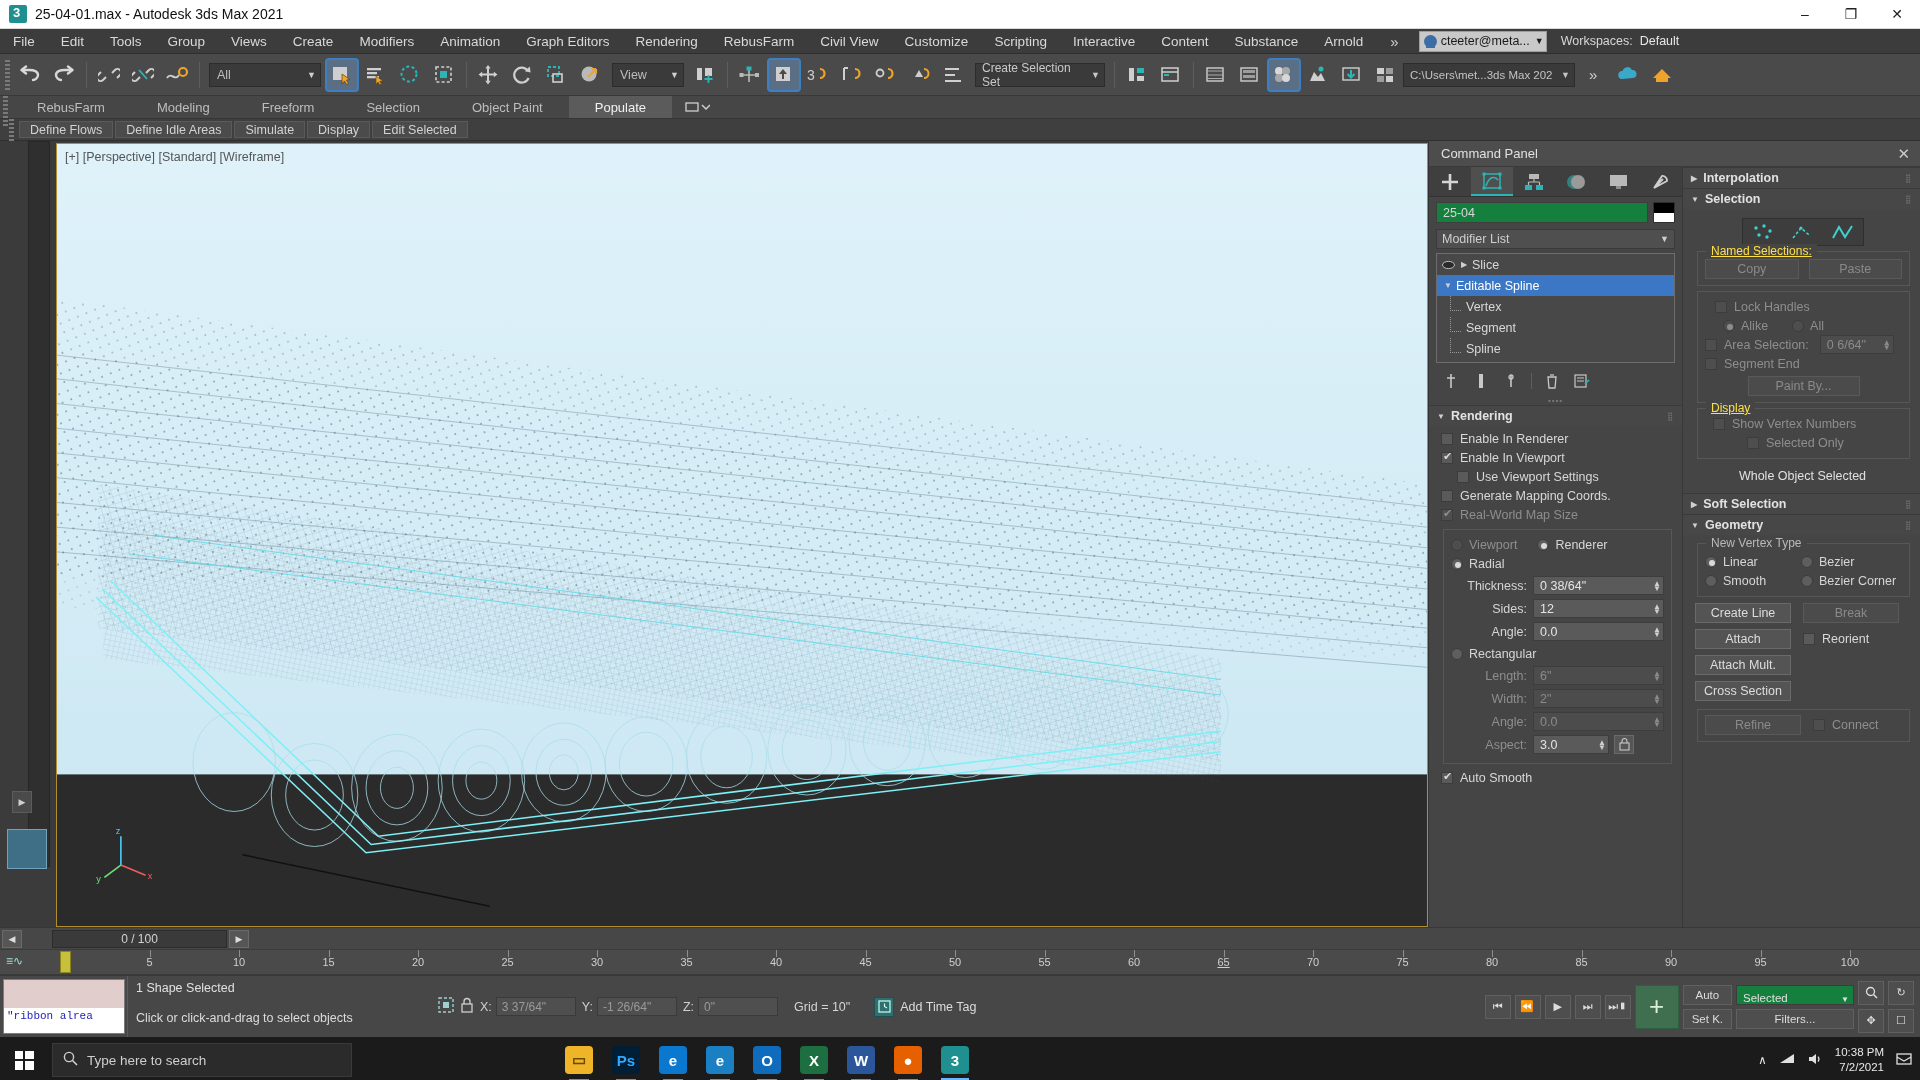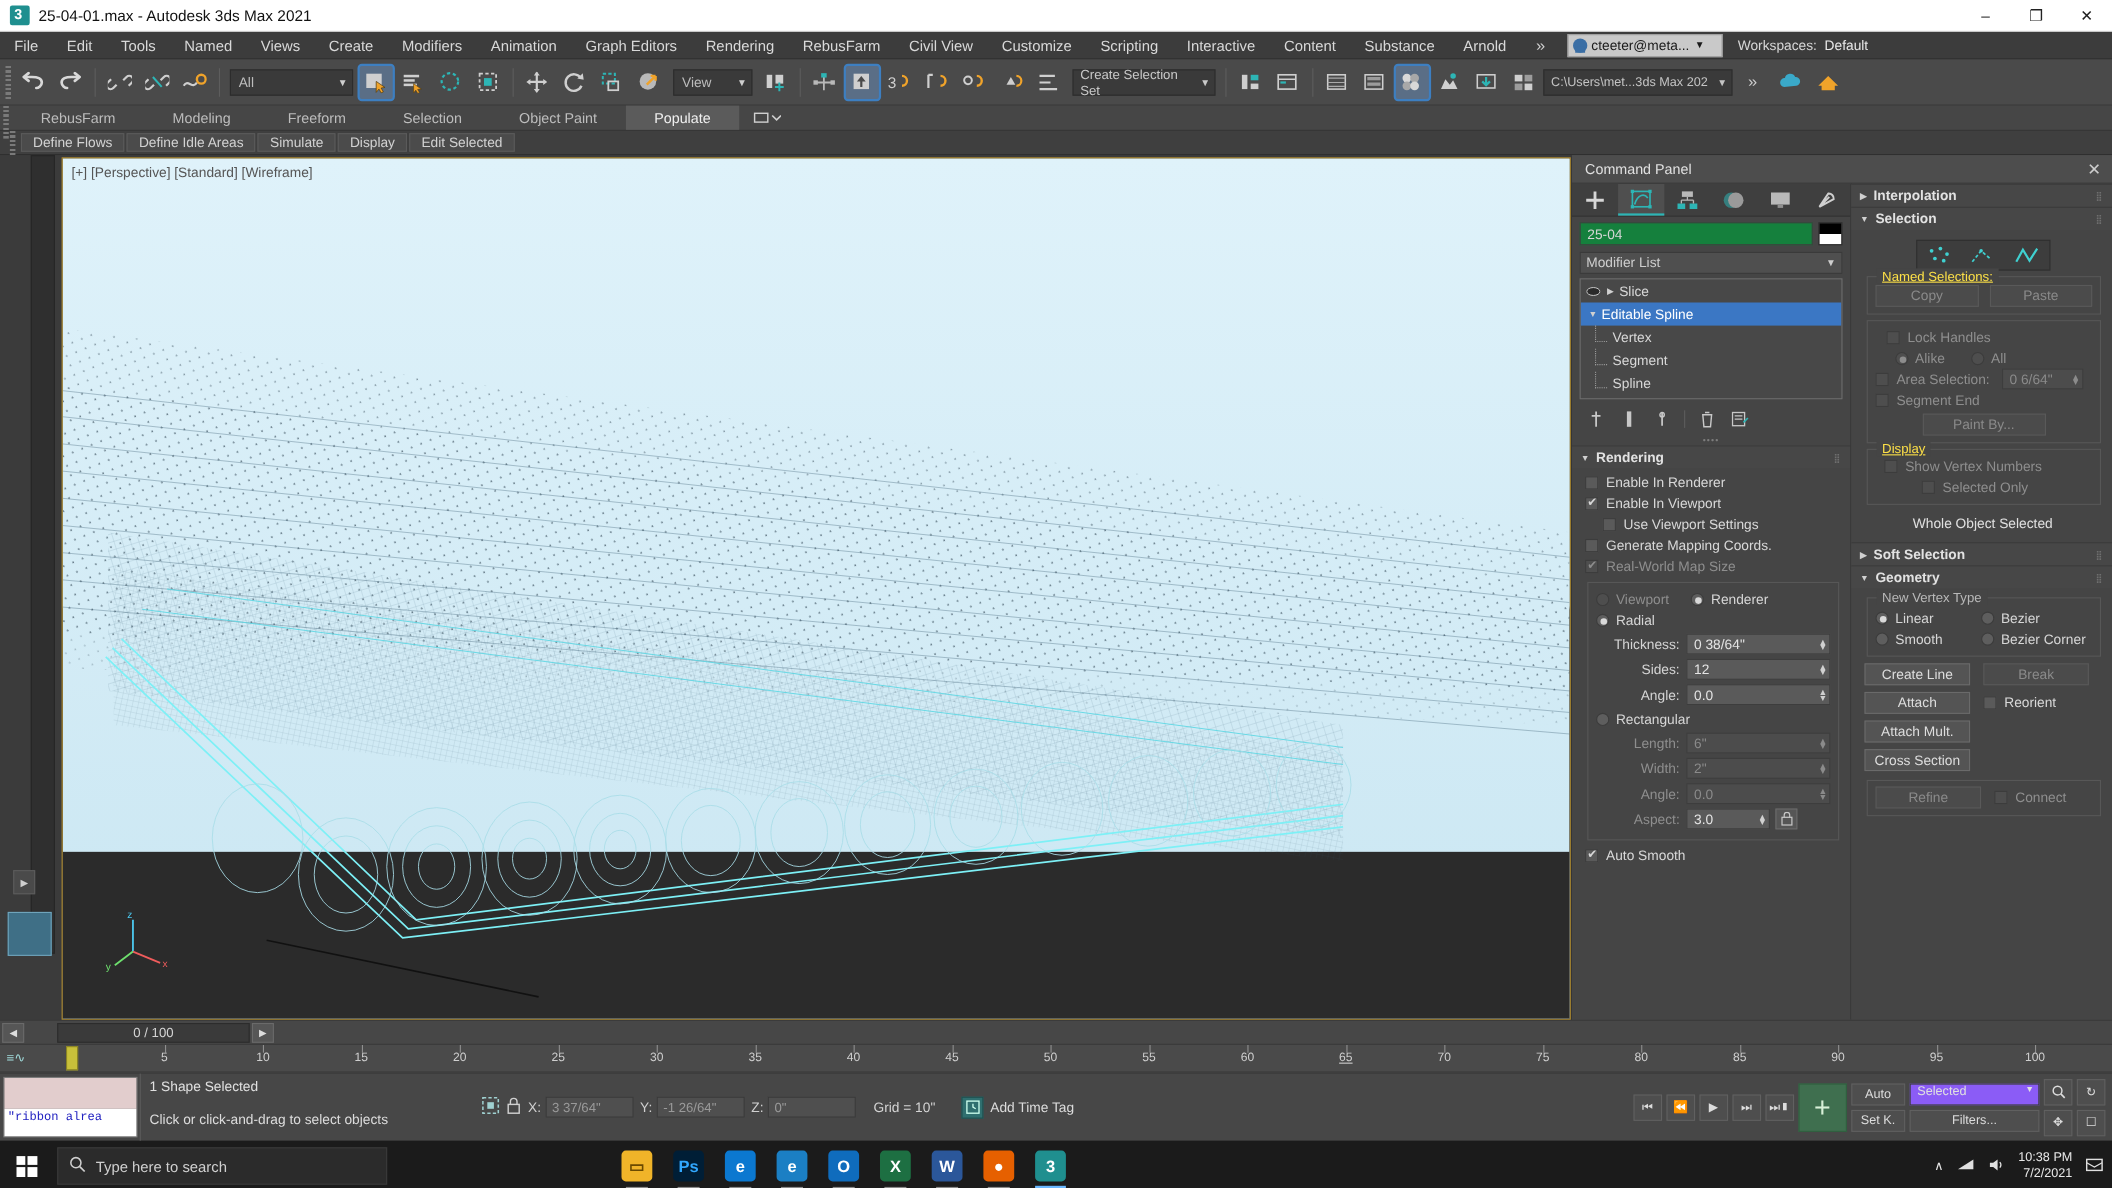--- a/index.html
+++ b/index.html
@@ -15,21 +15,21 @@
   #titlebar .tb-icon{width:18px;height:18px;margin:0 8px 0 9px;background:#1f8f8f;border-radius:2px;position:relative;flex:0 0 auto;}
   #titlebar .tb-icon:after{content:"3";position:absolute;left:4px;top:0px;font-size:13px;font-weight:bold;color:#fff;}
   #titlebar .tb-title{color:#111;font-size:14px;}
   #titlebar .tb-btns{margin-left:auto;display:flex;height:29px;}
   #titlebar .tb-btn{width:46px;height:29px;display:flex;align-items:center;justify-content:center;color:#222;font-size:14px;}
 
   
   #menubar{height:25px;background:#3c3c3c;display:flex;align-items:center;border-bottom:1px solid #2e2e2e;}
   .menu-item{padding:0 13px;line-height:25px;font-size:13.5px;color:#d9d9d9;white-space:nowrap;}
   .menu-chev{padding:0 14px;color:#cfcfcf;font-size:15px;line-height:25px;}
-  #acct{margin-left:6px;height:21px;background:#c9c9c9;color:#1a1a1a;display:flex;align-items:center;padding:0 15px 0 4px;font-size:12.5px;border:1px solid #9d9d9d;justify-content:space-between;}
+  #acct{margin-left:6px;height:21px;background:#c9c9c9;color:#1a1a1a;display:flex;align-items:center;padding:0 2px 0 4px;font-size:12.5px;border:1px solid #9d9d9d;justify-content:space-between;}
   #acct .avatar{width:13px;height:13px;border-radius:50%;background:#3a6ea5;margin-right:4px;position:relative;}
   #acct .avatar:after{content:"";position:absolute;left:2px;top:7px;width:9px;height:6px;border-radius:4px 4px 0 0;background:#3a6ea5;}
   #acct .cdn{margin-left:5px;font-size:9px;}
   #wsp{margin-left:14px;margin-right:8px;display:flex;align-items:center;gap:7px;font-size:12.5px;color:#d7d7d7;}
   #wsp .wsp-val{color:#e8e8e8;}
 
   
   #maintoolbar{height:42px;background:#4a4a4a;display:flex;align-items:center;border-bottom:1px solid #383838;padding-left:2px;}
   .grip{width:5px;height:30px;margin:0 3px;background:
      repeating-linear-gradient(to bottom,#7a7a7a 0 2px,transparent 2px 4px);flex:0 0 auto;}
@@ -157,21 +157,21 @@
   #coordzone{flex:1;display:flex;align-items:center;gap:6px;padding-left:10px;}
   .coordfld{display:flex;align-items:center;gap:4px;font-size:12.5px;color:#d0d0d0;}
   .coordfld .box{width:80px;height:19px;background:#4f4f4f;border:1px solid #3a3a3a;color:#9a9a9a;display:flex;align-items:center;padding:0 5px;font-size:12px;}
   #gridlab{font-size:12.5px;color:#d4d4d4;margin-left:10px;}
   #addtime{display:flex;align-items:center;gap:6px;margin-left:18px;font-size:12.5px;color:#dcdcdc;}
   #addtime .ic{width:20px;height:20px;background:#2f6f6f;border:1px solid #1f4f4f;display:flex;align-items:center;justify-content:center;color:#cfe;}
   #animzone{display:flex;align-items:center;gap:4px;padding-right:6px;}
   .pbtnsq{width:26px;height:24px;background:#4e4e4e;border:1px solid #606060;display:flex;align-items:center;justify-content:center;color:#dcdcdc;font-size:11px;}
   #keybtn{width:44px;height:44px;background:#3f6f4f;border:1px solid #2f5f3f;display:flex;align-items:center;justify-content:center;color:#d8f0d8;font-size:26px;}
   .minibtn{height:20px;background:#4e4e4e;border:1px solid #606060;display:flex;align-items:center;justify-content:center;font-size:11.5px;color:#dcdcdc;padding:0 8px;}
-  .selcombo{width:118px;height:20px;background:#8b5cf6;border:1px solid #3c3c3c;display:flex;align-items:flex-start;padding:0 4px 0 6px;font-size:11.5px;color:#e0e0e0;}
+  .selcombo{width:118px;height:20px;background:#15803d;border:1px solid #3c3c3c;display:flex;align-items:flex-end;padding:0 4px 0 6px;font-size:11.5px;color:#e0e0e0;}
   .selcombo .arw{margin-left:auto;font-size:8px;}
 
   
   #taskbar{height:46px;background:#1b1b1b;display:flex;align-items:center;}
   #startbtn{width:48px;height:46px;display:flex;align-items:center;justify-content:center;}
   #startbtn .sq{width:19px;height:19px;display:grid;grid-template-columns:1fr 1fr;grid-template-rows:1fr 1fr;gap:2px;}
   #startbtn .sq i{background:#fff;display:block;}
   #searchbox{width:300px;height:34px;background:#2b2b2b;border:1px solid #3a3a3a;display:flex;align-items:center;gap:9px;padding:0 10px;color:#cfcfcf;font-size:13.5px;margin-left:4px;}
   #tbapps{display:flex;align-items:center;gap:3px;margin-left:205px;}
   .tapp{width:44px;height:44px;display:flex;align-items:center;justify-content:center;position:relative;}
@@ -191,21 +191,21 @@
     <div class="tb-btn">–</div>
     <div class="tb-btn">❐</div>
     <div class="tb-btn close">✕</div>
   </div>
 </div>
 
 <div id="menubar">
   <div class="menu-item">File</div>
   <div class="menu-item">Edit</div>
   <div class="menu-item">Tools</div>
-  <div class="menu-item">Named</div>
+  <div class="menu-item">Group</div>
   <div class="menu-item">Views</div>
   <div class="menu-item">Create</div>
   <div class="menu-item">Modifiers</div>
   <div class="menu-item">Animation</div>
   <div class="menu-item">Graph Editors</div>
   <div class="menu-item">Rendering</div>
   <div class="menu-item">RebusFarm</div>
   <div class="menu-item">Civil View</div>
   <div class="menu-item">Customize</div>
   <div class="menu-item">Scripting</div>

